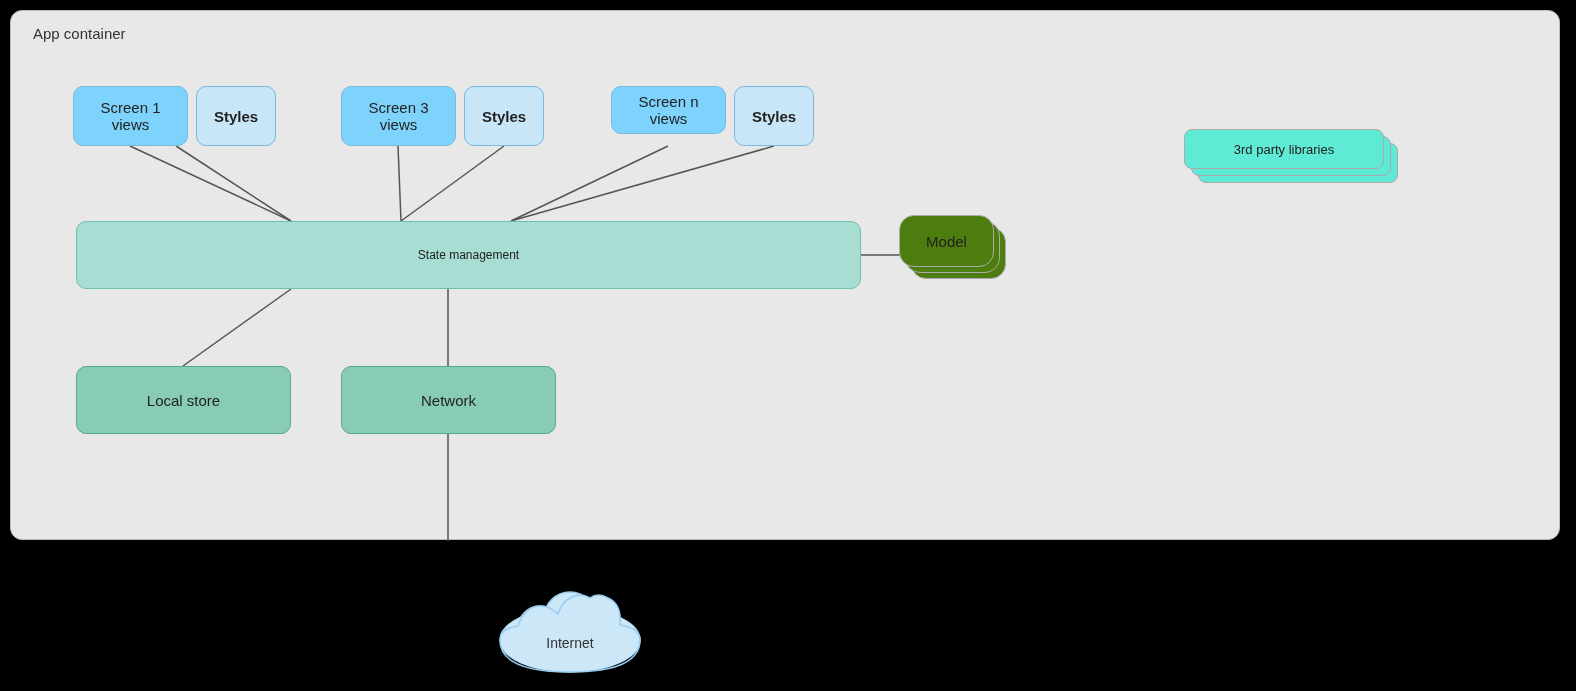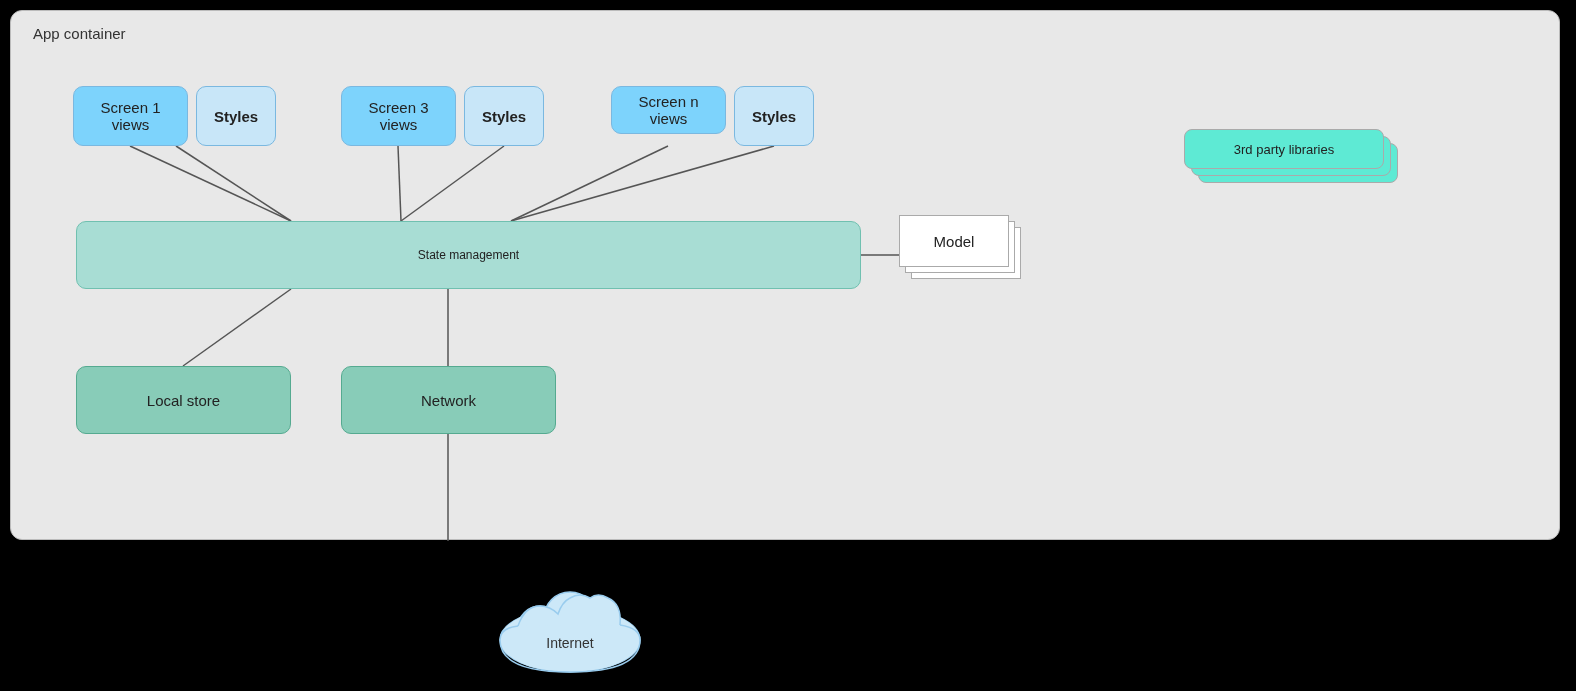--- a/index.html
+++ b/index.html
@@ -83,29 +83,29 @@
       font-size: 15px;
       color: #222;
     }
 
     
     .model-stack {
       position: absolute;
     }
     .model-box {
       position: absolute;
-      background: #ffffff;
+      background: #4d7c0f;
       border: 1.5px solid #aaa;
-      border-radius: 0;
-      display: flex;
-      align-items: center;
-      justify-content: center;
-      font-size: 15px;
-      color: #222;
-      width: 110px;
+      border-radius: 15px;
+      display: flex;
+      align-items: center;
+      justify-content: center;
+      font-size: 15px;
+      color: #222;
+      width: 95px;
       height: 52px;
     }
 
     
     .thirdparty-stack {
       position: absolute;
     }
     .thirdparty-box {
       position: absolute;
       background: #5eead4;

